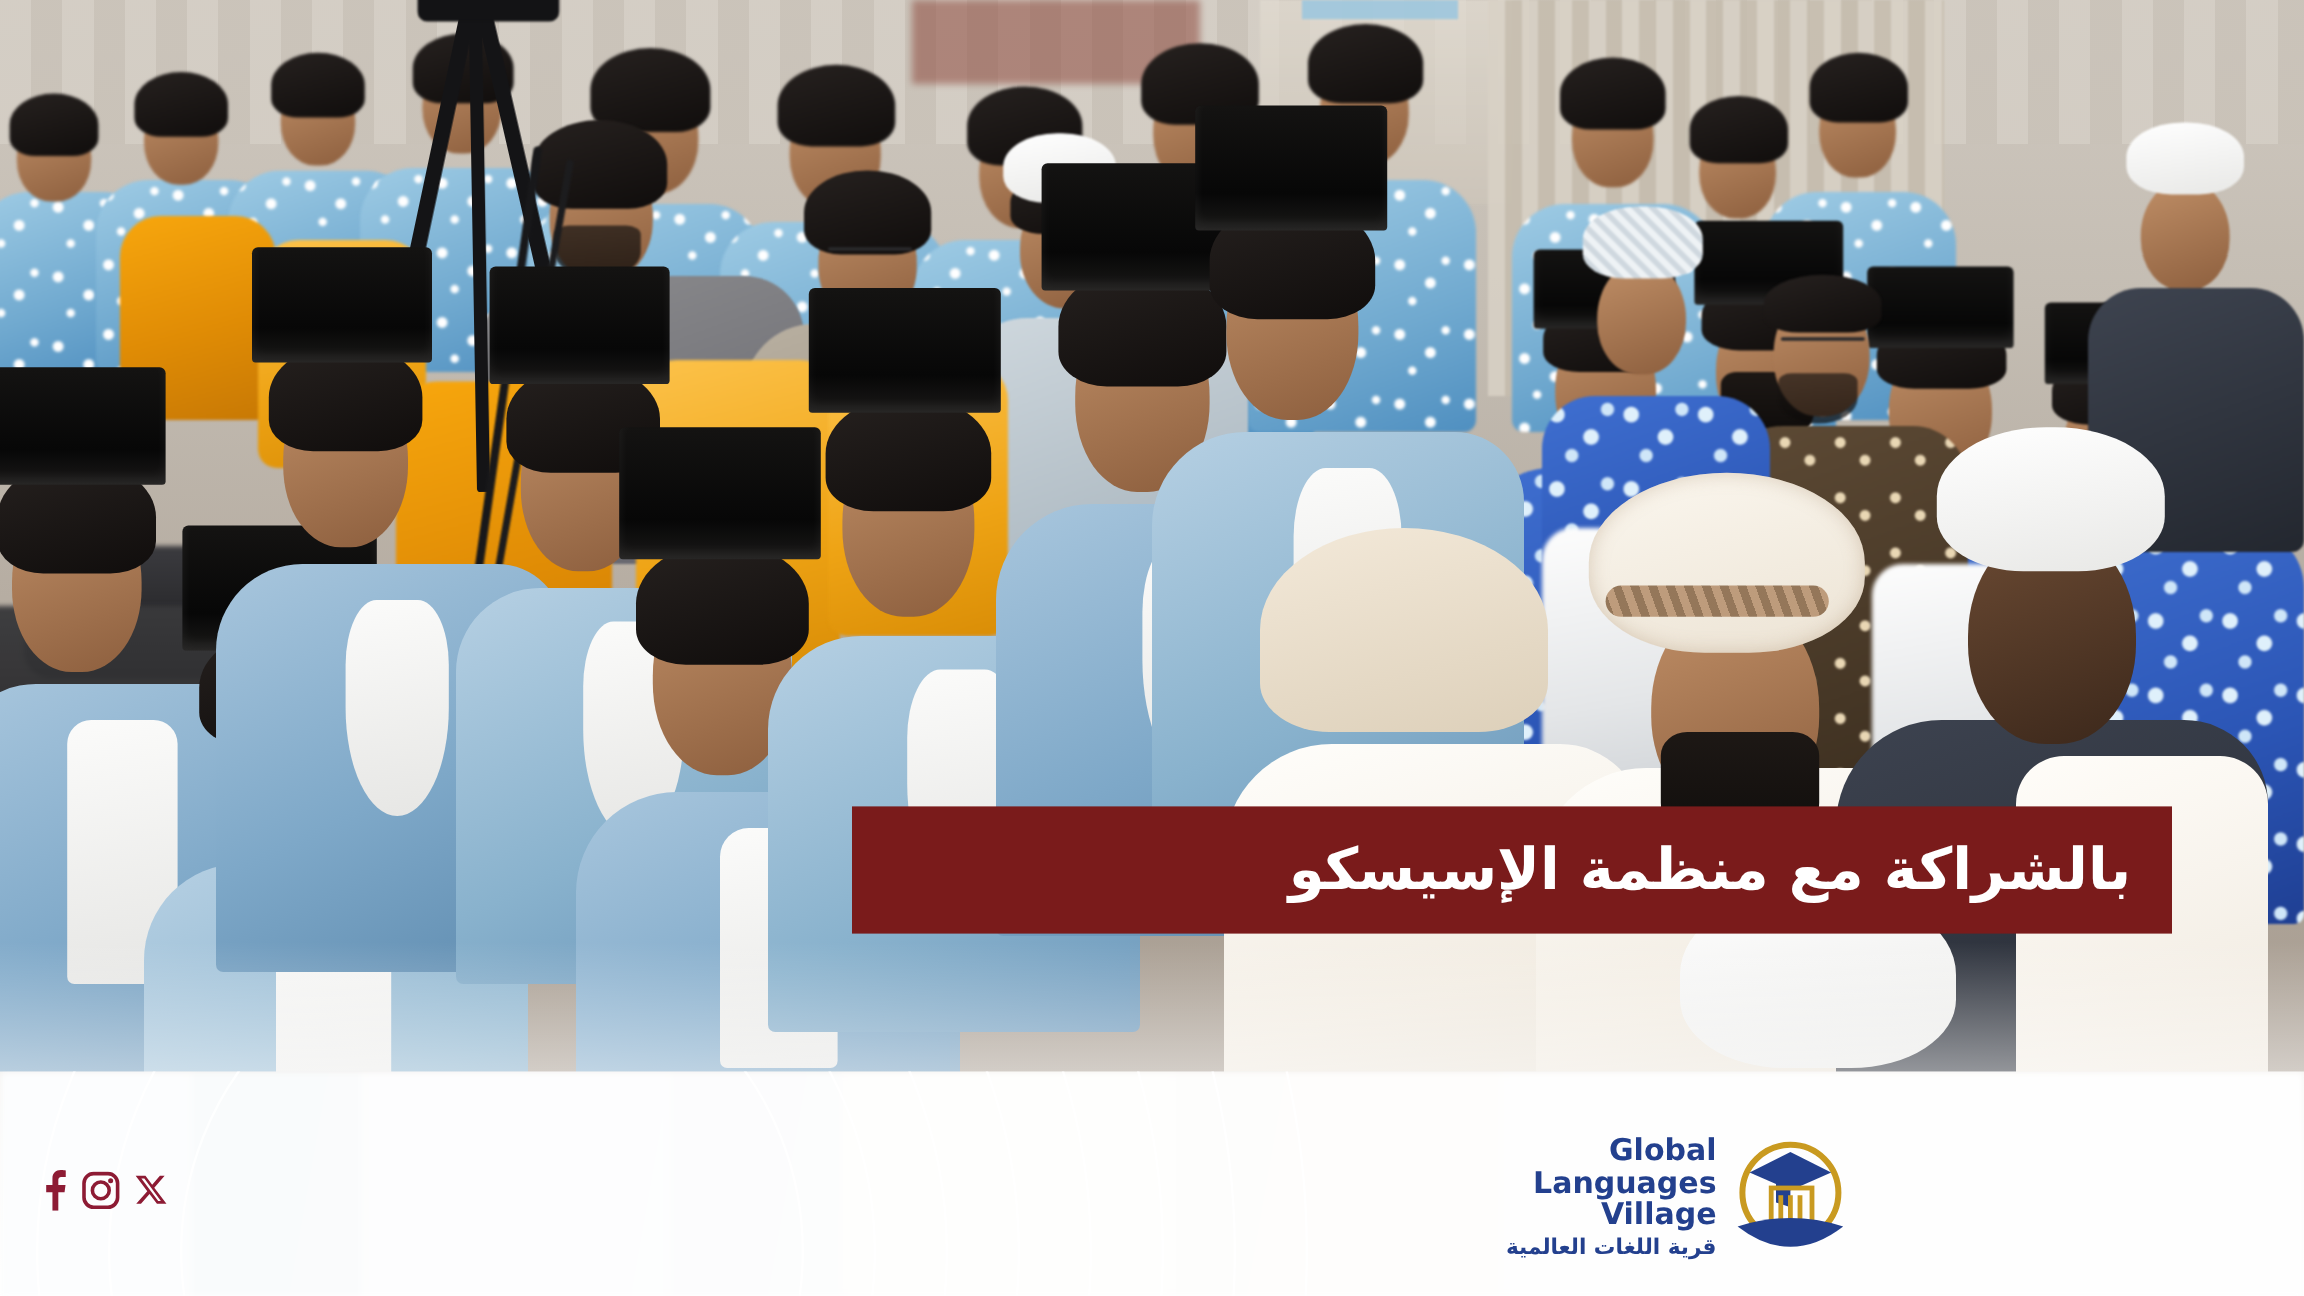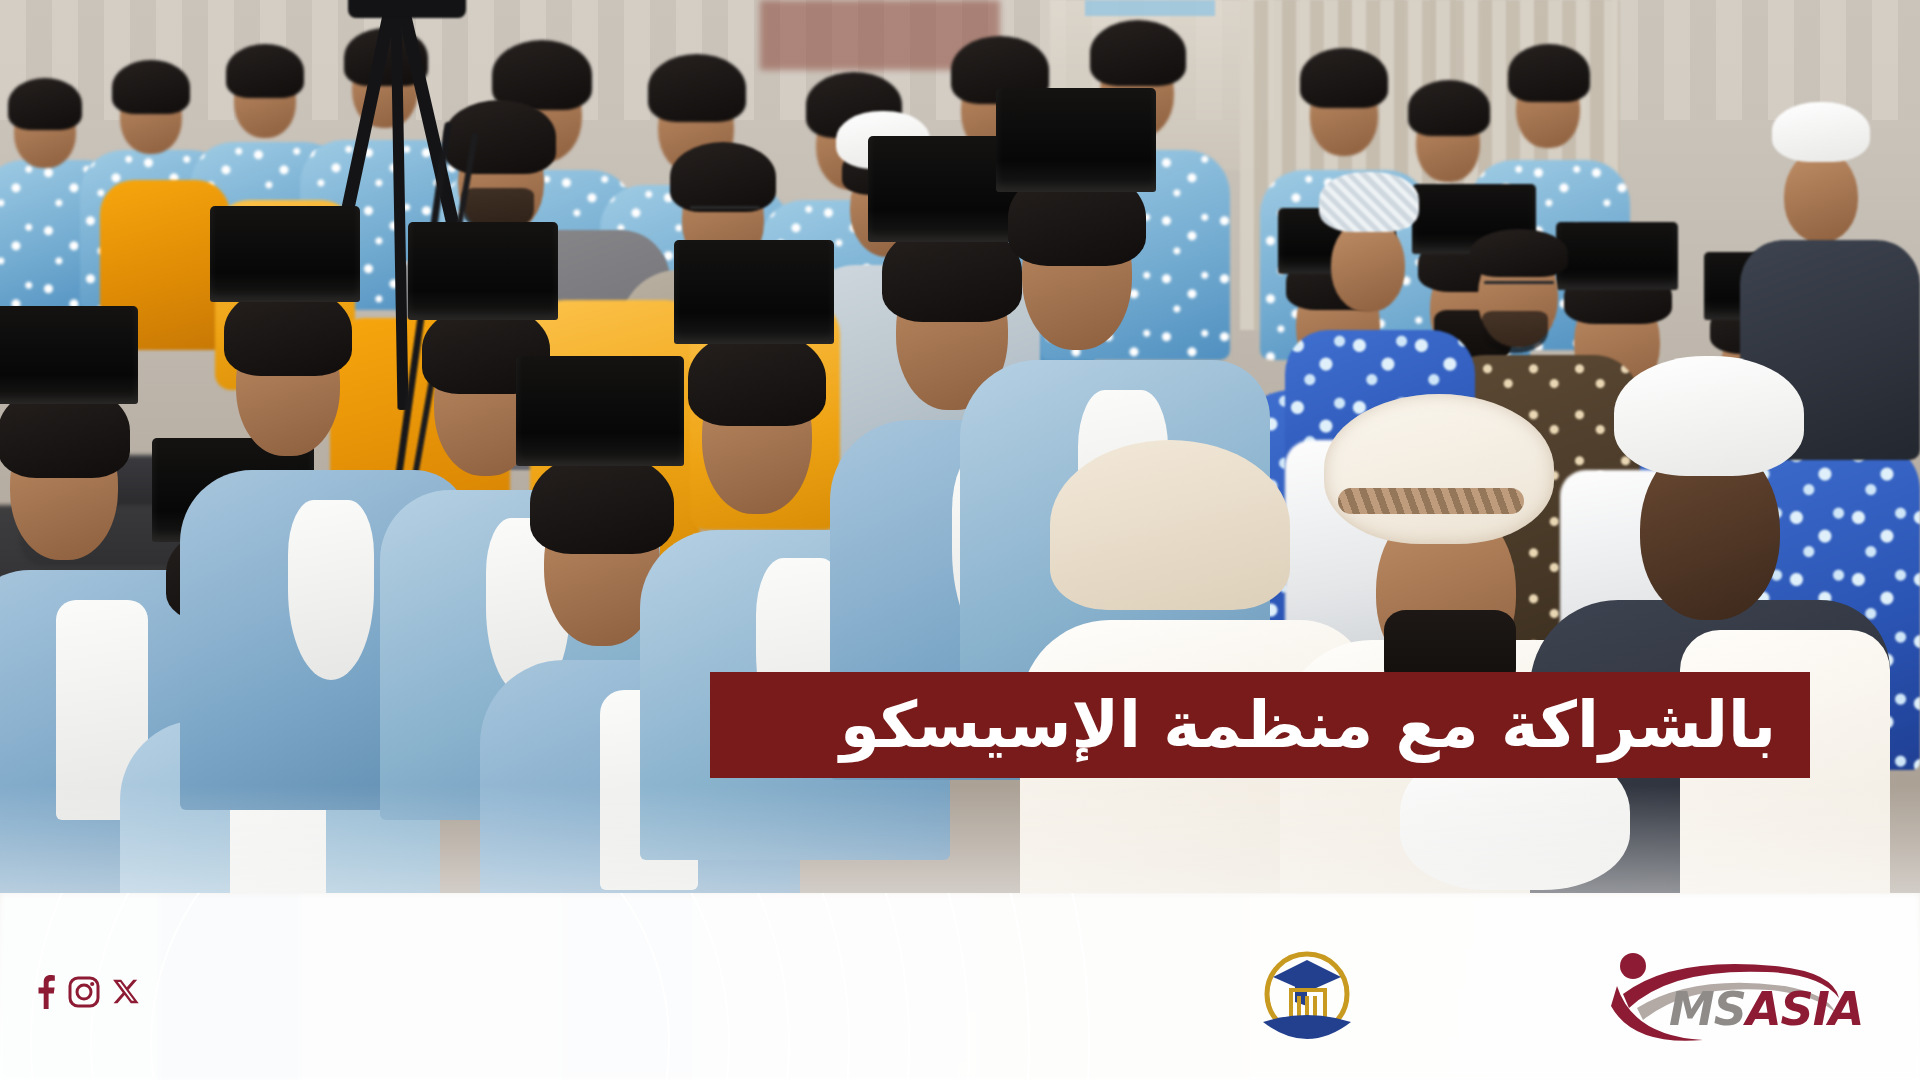--- a/index.html
+++ b/index.html
@@ -117,21 +117,21 @@
   .glasses{ position:absolute; height:3px; background:#2a2a2c; border-radius:2px; }
 
   
   .banner{ position:absolute; background:#7a1b1b; display:flex; align-items:center;
            justify-content:flex-end; }
   .banner-top{ left:710px; top:672px; width:1100px; height:106px; padding-right:34px; }
   .banner-bot{ left:332px; top:778px; width:1478px; height:116px; padding-right:34px; }
 
   .ar{ direction:rtl; unicode-bidi:bidi-override; color:#fff; white-space:nowrap;
        font-family:"DejaVu Sans", sans-serif; font-weight:700; line-height:1; }
-  .ar-top{ font-size:64px; letter-spacing:0px; }
+  .ar-top{ font-size:48px; letter-spacing:0px; }
   .ar-bot{ font-size:52px; letter-spacing:0px; }
 
   
   .footer{ position:absolute; left:0; top:893px; width:1920px; height:187px;
            overflow:hidden; background:linear-gradient(180deg,#f3f1ef 0%,#faf9f8 35%,#ffffff 100%); }
   .footer-img{ position:absolute; inset:0;
         background:
           linear-gradient(100deg,rgba(255,255,255,.88),rgba(255,255,255,.93)),
           linear-gradient(90deg,#e8eef3 0 160px,#cfdce6 160px 300px,#eef1f2 300px 560px,
                           #dfe7ec 560px 700px,#f4f2ef 700px 980px,#efe9e1 980px 1250px,
@@ -479,37 +479,32 @@
       </svg>
     </a>
     <a class="s-icon" href="#" style="text-decoration:none;">
       <svg width="28" height="28" viewBox="0 0 24 24" aria-hidden="true">
         <path fill="#8d1b34" d="M18.2 1.6h3.4l-7.4 8.5 8.7 11.5h-6.8l-5.3-7-6.1 7H1.3l7.9-9-8.3-11h7l4.8 6.4zm-1.2 18h1.9L7.1 3.5H5z"></path>
       </svg>
     </a>
   </div>
 
   <div class="glv">
+    <div>
+      <div class="glv-txt">Global</div>
+      <div class="glv-txt">Languages</div>
+      <div class="glv-txt">Village</div>
+      <div class="glv-ar">قرية اللغات العالمية</div>
+    </div>
     <div style="position:relative;width:104px;height:108px;">
       <svg width="104" height="108" viewBox="0 0 104 108" aria-hidden="true">
         <circle cx="52" cy="50" r="40" fill="none" stroke="#c99a20" stroke-width="5"></circle>
         <path d="M52 16 L86 33 L52 48 L18 33 Z" fill="#23408e"></path>
         <path d="M52 48 L52 62 L40 58 L40 40 Z" fill="#23408e"></path>
         <rect x="36" y="46" width="34" height="34" fill="none" stroke="#c99a20" stroke-width="4"></rect>
         <path d="M44 52 v22 M52 52 v22 M60 52 v22" stroke="#c99a20" stroke-width="4" fill="none"></path>
         <path d="M8 78 Q52 64 96 78 Q52 112 8 78 Z" fill="#23408e"></path>
       </svg>
     </div>
   </div>
 
-  <div class="ms">
-    <svg width="235" height="104" viewBox="0 0 235 104" aria-hidden="true" style="position:absolute;left:0;top:0;">
-      <circle cx="26" cy="16" r="13" fill="#8d1b34"></circle>
-      <path d="M10 36 Q26 86 96 90 Q26 96 4 56 Z" fill="#8d1b34"></path>
-      <path d="M16 44 Q66 6 168 16 Q226 22 232 48 Q214 24 160 22 Q64 18 22 58 Z" fill="#8d1b34"></path>
-      <path d="M30 58 Q86 24 178 36 Q220 44 228 62 Q206 44 162 40 Q80 34 36 70 Z" fill="#b3aaa6"></path>
-    </svg>
-    <div class="ms-txt">
-      <span class="ms-ms">MS</span><span class="ms-asia">ASIA</span>
-    </div>
-  </div>
 
 </div>
 
 </body></html>

